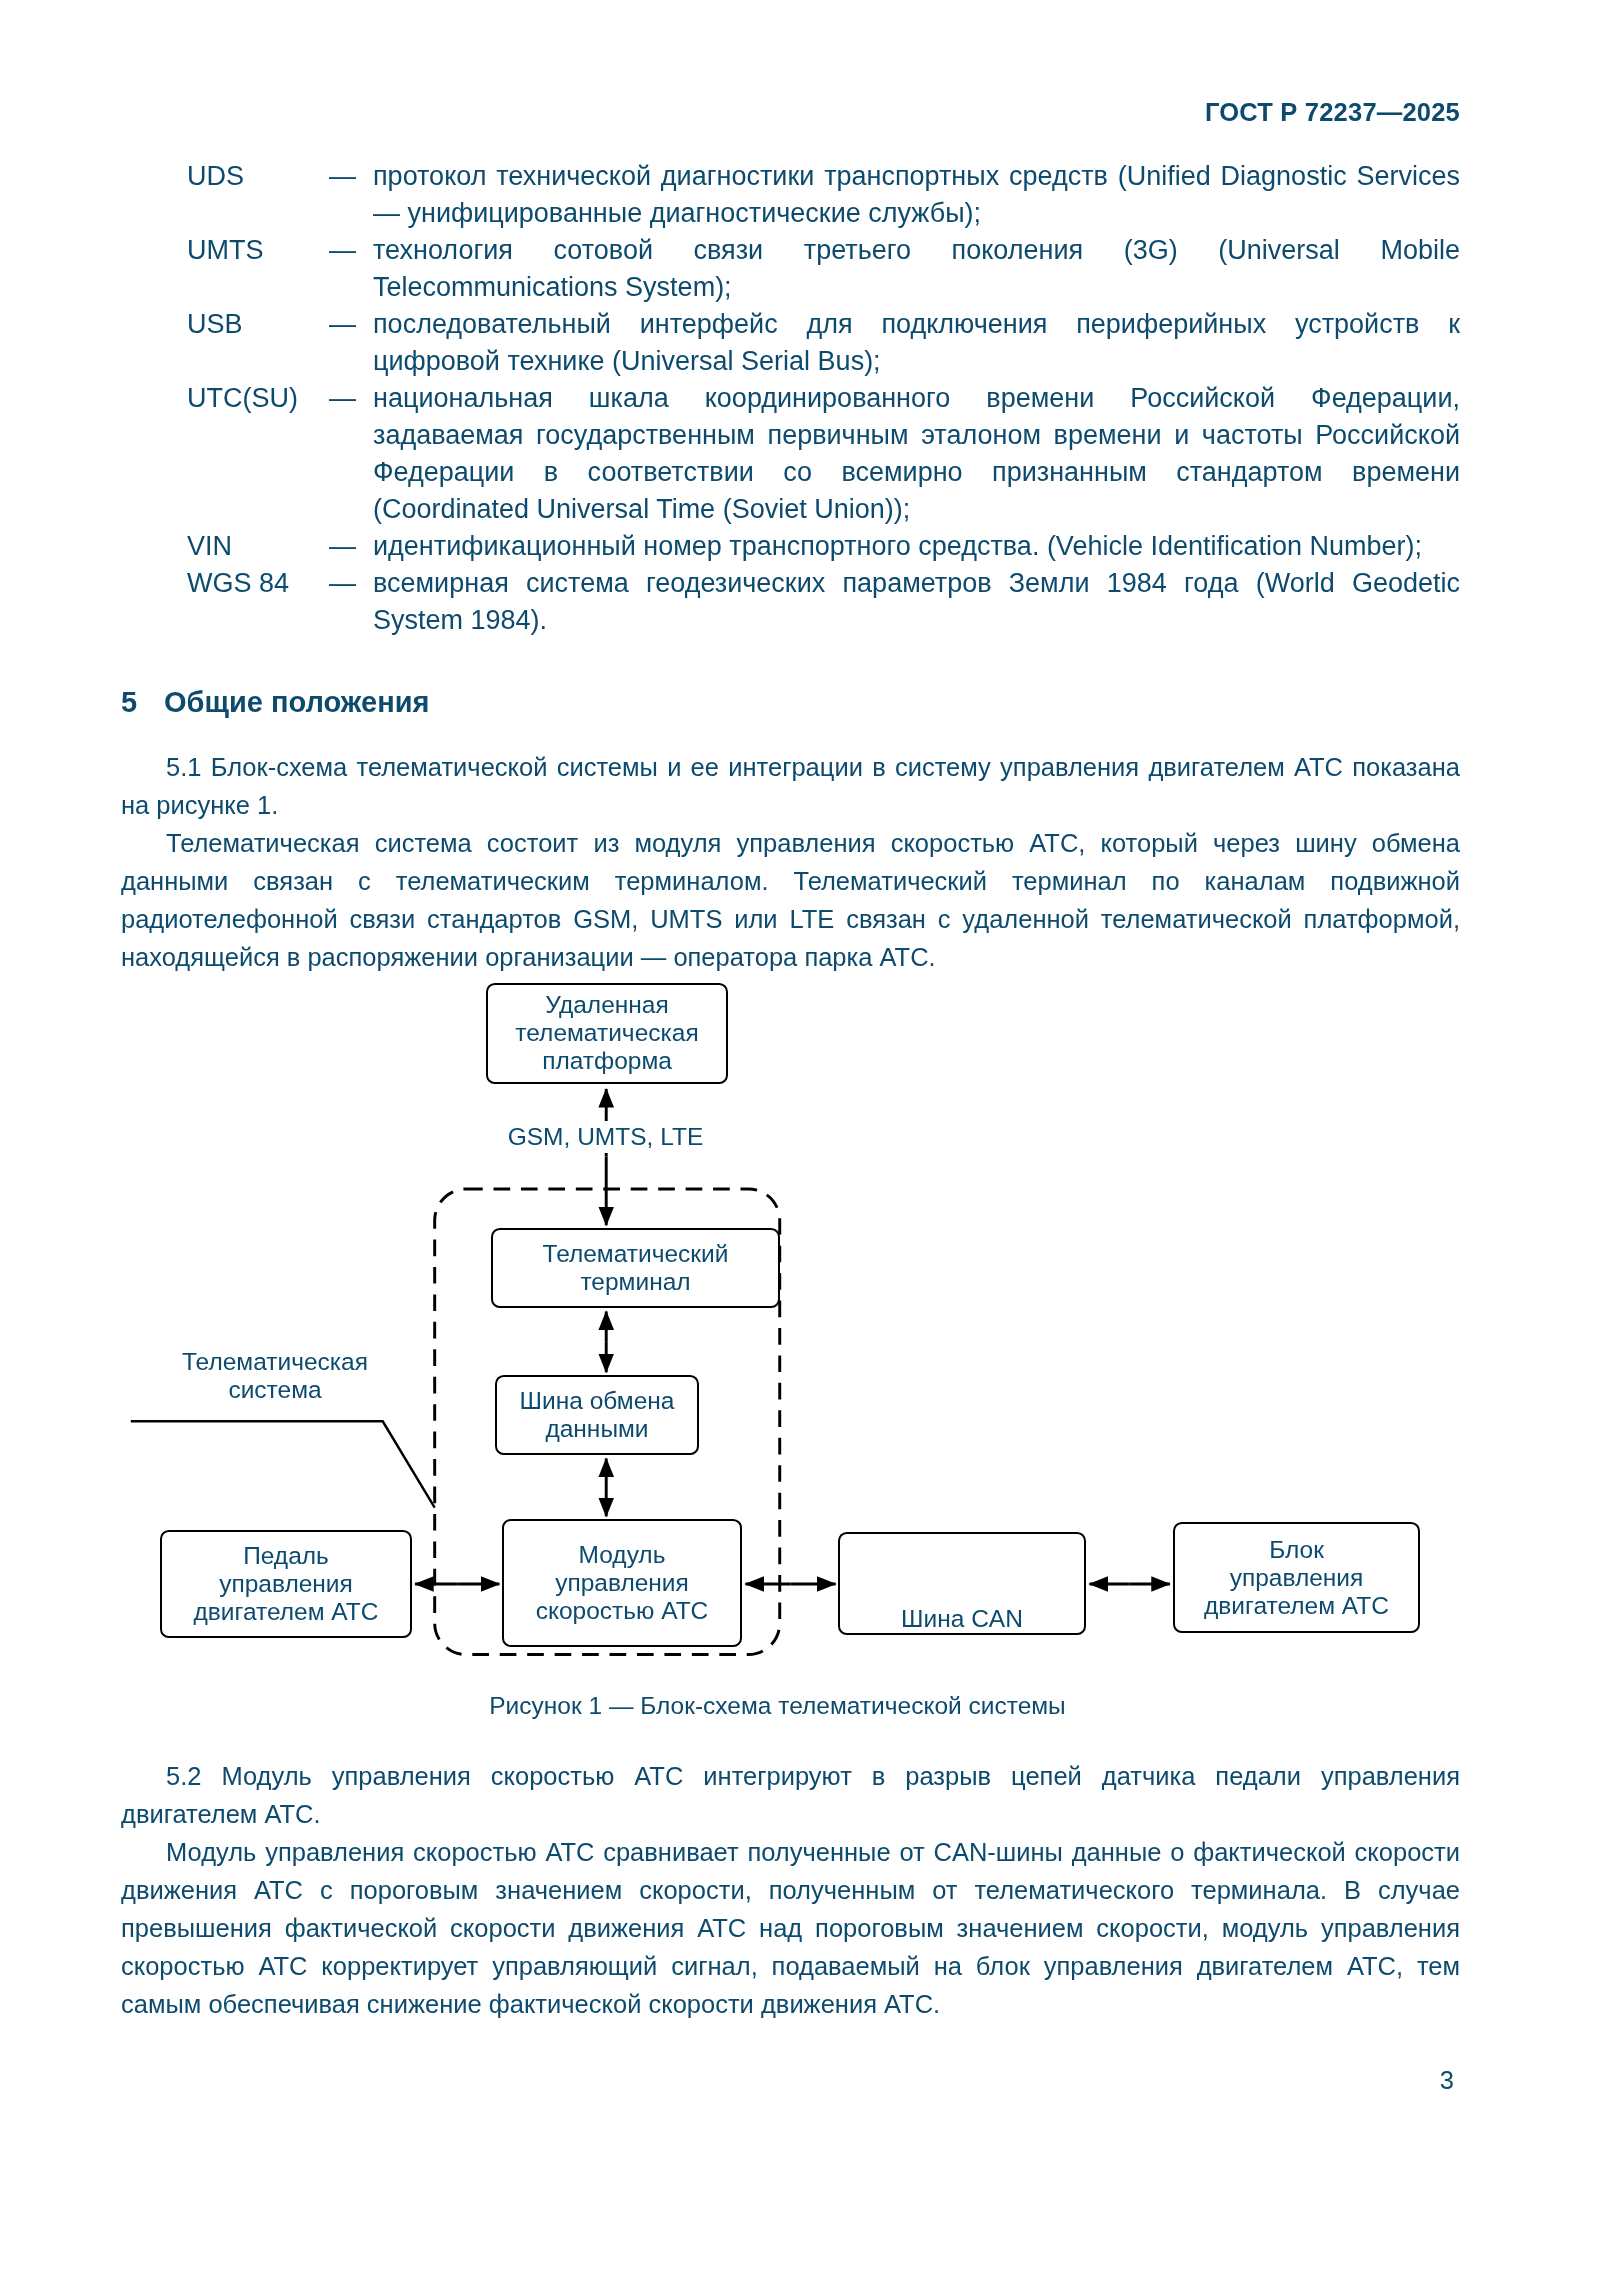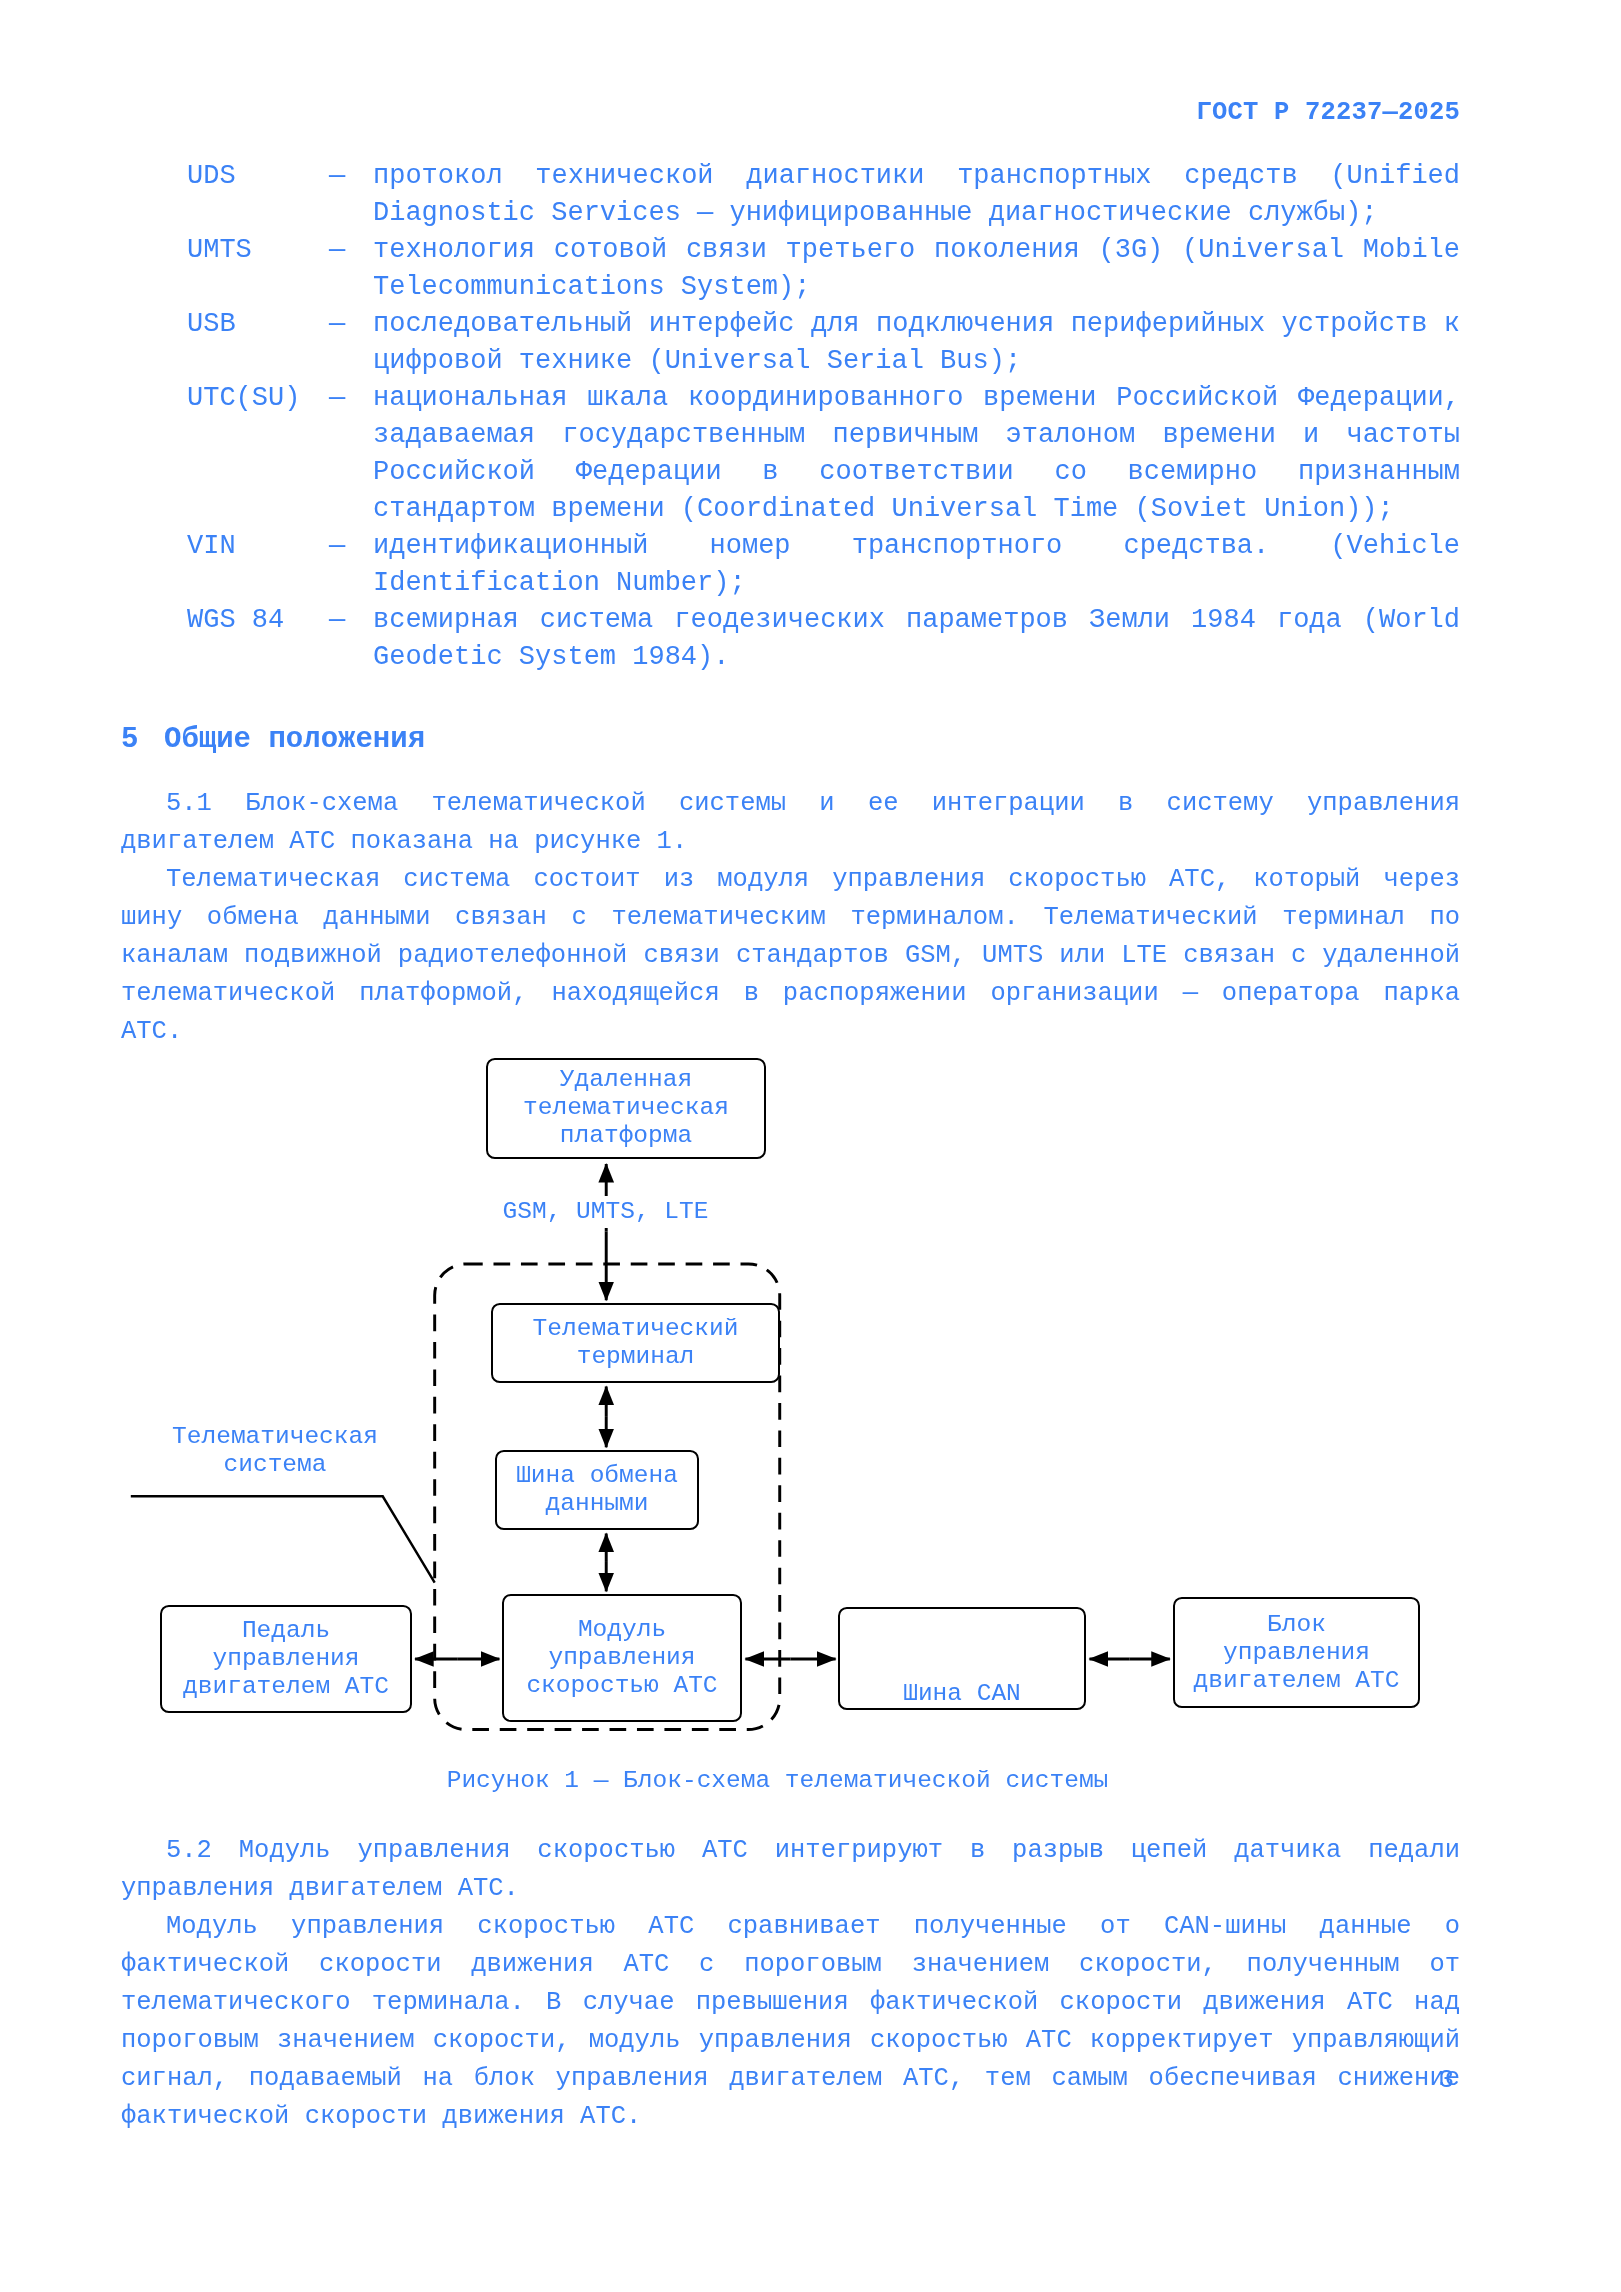--- a/index.html
+++ b/index.html
@@ -1,22 +1,22 @@
 <!DOCTYPE html>
 <html><head>
 <meta charset="utf-8">
 <style>
   * { margin:0; padding:0; box-sizing:border-box; }
   html, body { background:#ffffff; }
   .page {
     position:relative;
     width:1621px; height:2293px;
     background:#ffffff;
-    color:#3b82f6;
-    font-family:Liberation Mono, monospace;
+    color:#0c4a6e;
+    font-family:Liberation Sans, sans-serif;
     overflow:hidden;
   }
   .content { padding:98px 161px 0 121px; }
 
   .doc-header {
     text-align:right;
     font-weight:bold;
     font-size:25.5px;
     letter-spacing:0.2px;
   }
@@ -176,21 +176,21 @@
         <g stroke="#000000" stroke-width="3">
           <line x1="683" y1="618" x2="637" y2="618" marker-end="url(#ah)"></line>
           <line x1="683" y1="618" x2="729" y2="618" marker-end="url(#ah)"></line>
         </g>
         <g stroke="#000000" stroke-width="3">
           <line x1="1029" y1="618" x2="988" y2="618" marker-end="url(#ah)"></line>
           <line x1="1029" y1="618" x2="1070" y2="618" marker-end="url(#ah)"></line>
         </g>
       </svg>
 
-      <div class="dbox" style="left:365px; top:4.9px; width:280px; height:101px;">
+      <div class="dbox" style="left:365px; top:4.9px; width:242px; height:101px;">
         <div>
           <span class="dline">Удаленная</span>
           <span class="dline">телематическая</span>
           <span class="dline">платформа</span>
         </div>
       </div>
 
       <div class="gsm-label">GSM, UMTS, LTE</div>
 
       <div class="dbox" style="left:370px; top:250px; width:289px; height:80px;">

